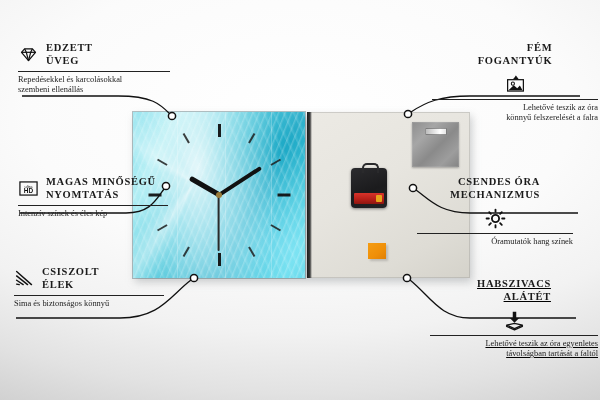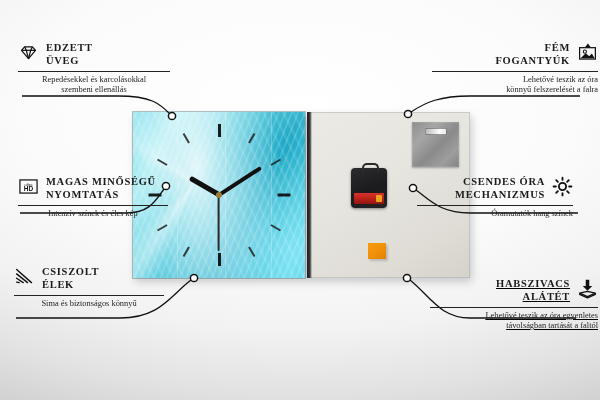--- a/index.html
+++ b/index.html
@@ -189,23 +189,24 @@
     left: 61px; top: 131px;
     width: 18px; height: 16px;
     background: linear-gradient(140deg,#f59c12 0%, #ef8f08 60%, #e07f04 100%);
     box-shadow: 2px 2px 2px rgba(0,0,0,0.16);
   }
 
   
   .callout { position: absolute; }
   .callout .head {
     display: flex;
+    align-items: center;
     gap: 7px;
   }
-  .callout.right .head { justify-content: flex-end; }
+  .callout.right .head { justify-content: flex-end; flex-direction: column; }
   .title {
     font-family: "Liberation Serif", serif;
     font-size: 10.5px;
     letter-spacing: .7px;
     font-weight: 700;
     color: #1a1a1a;
     line-height: 12.5px;
     text-transform: uppercase;
     white-space: nowrap;
   }
@@ -214,21 +215,20 @@
     height: 1px;
     background: #222;
     margin: 4px 0 3px 0;
   }
   .desc {
     font-family: "Liberation Serif", serif;
     font-size: 8.4px;
     line-height: 10px;
     color: #232323;
     white-space: pre-line;
-    text-align: center;
   }
   .callout.right .desc { text-align: right; }
   .ico { width: 21px; height: 21px; flex: 0 0 21px; }
   .ico svg { display:block; width:21px; height:21px; }
 
   #c-glass   { left: 18px;  top: 42px;  width: 152px; }
   #c-print   { left: 18px;  top: 176px; width: 150px; }
   #c-edges   { left: 14px;  top: 266px; width: 150px; }
   #c-handles { left: 432px; top: 42px;  width: 166px; }
   #c-quiet   { left: 417px; top: 176px; width: 156px; }

